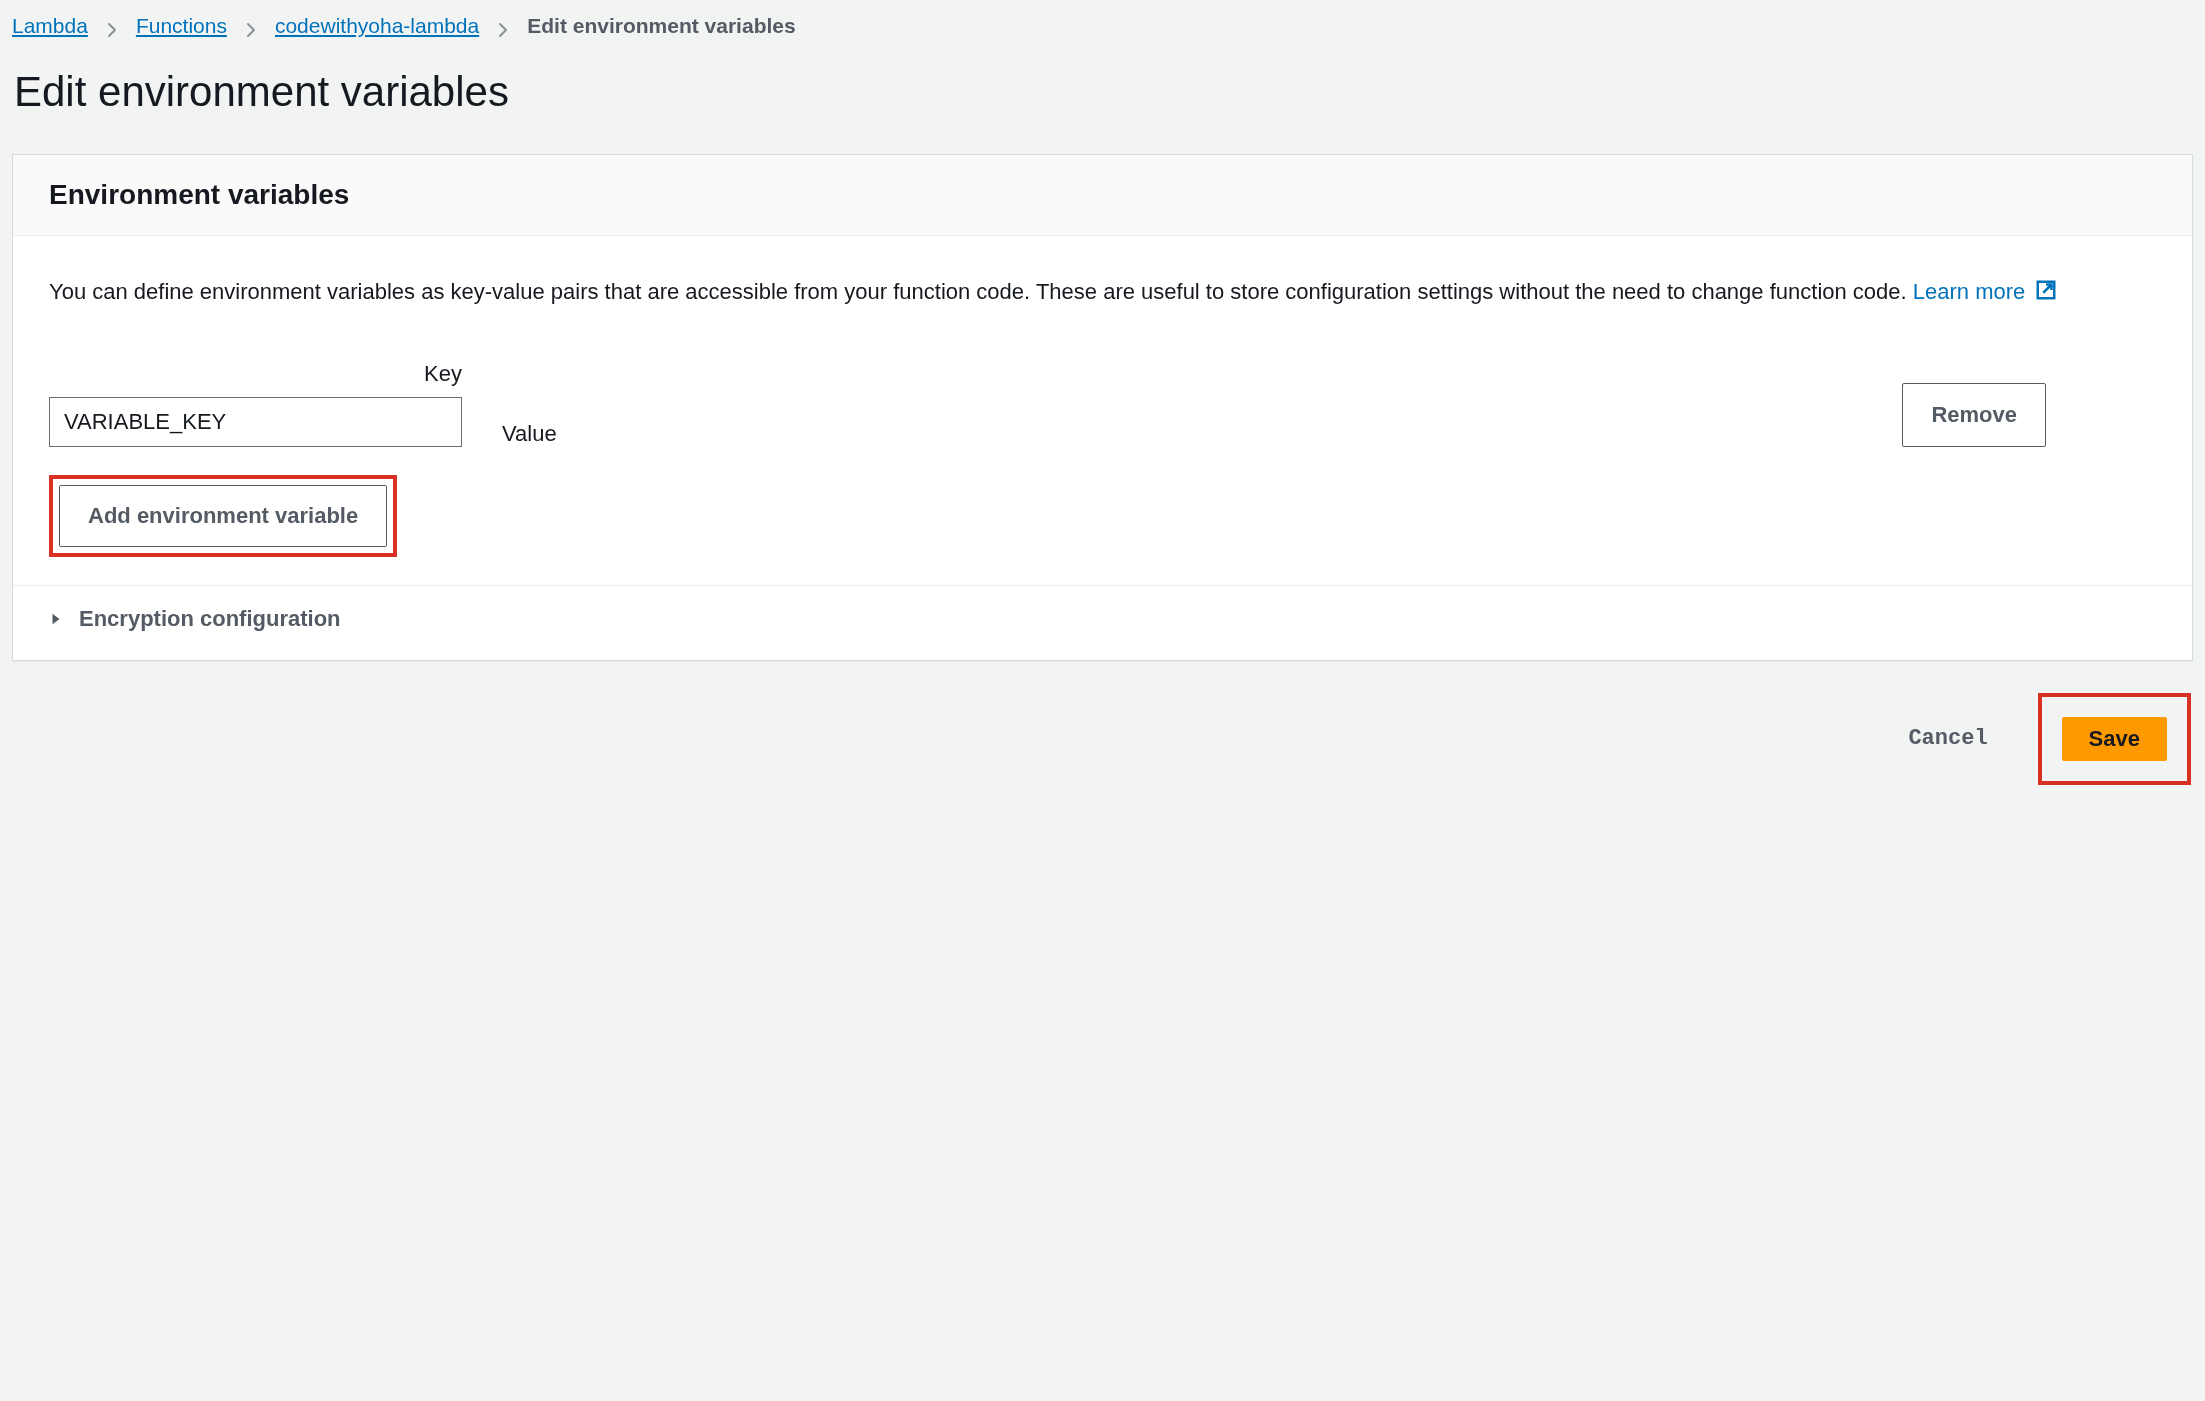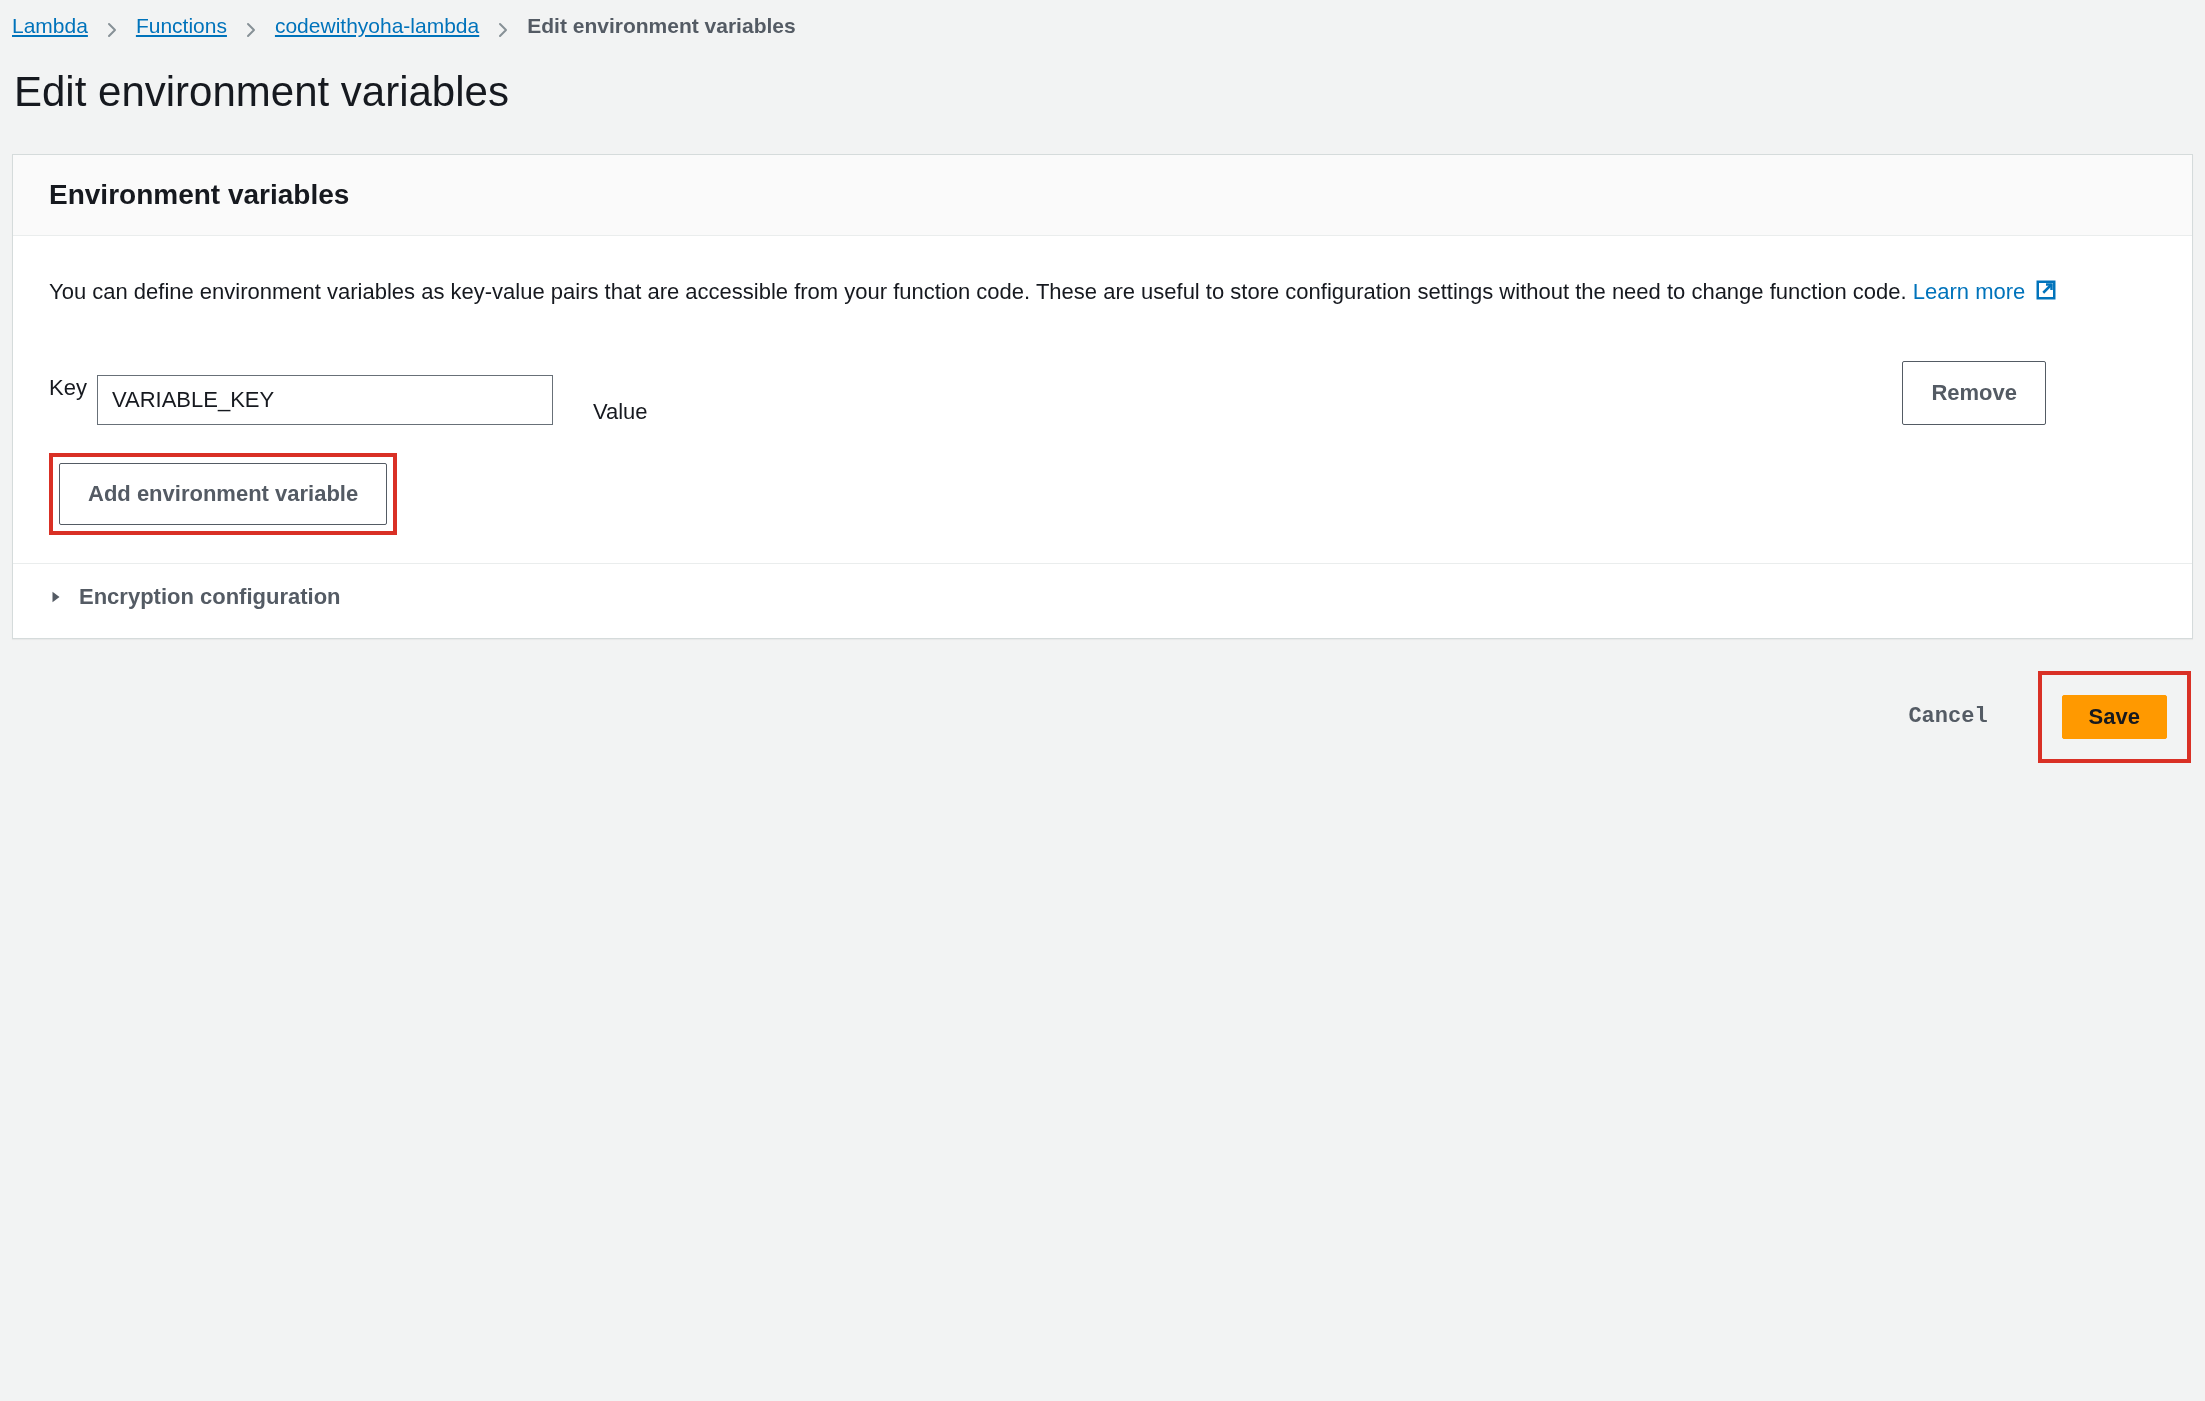--- a/index.html
+++ b/index.html
@@ -74,29 +74,30 @@
       vertical-align: middle;
       margin-left: 4px;
     }
     .kv-row {
       display: flex;
       gap: 40px;
       align-items: flex-end;
     }
     .kv-col {
       display: flex;
-      flex-direction: row;
+      flex-direction: column;
       gap: 10px;
+      align-items: flex-end;
     }
     .kv-col label {
       font-size: 22px;
       color: #16191f;
     }
     .kv-input {
-      width: 456px;
+      width: 413px;
       height: 50px;
       border: 1px solid #687078;
       padding: 8px 14px;
       font-size: 22px;
       color: #16191f;
       background: #ffffff;
       outline: none;
     }
     .btn {
       display: inline-flex;

